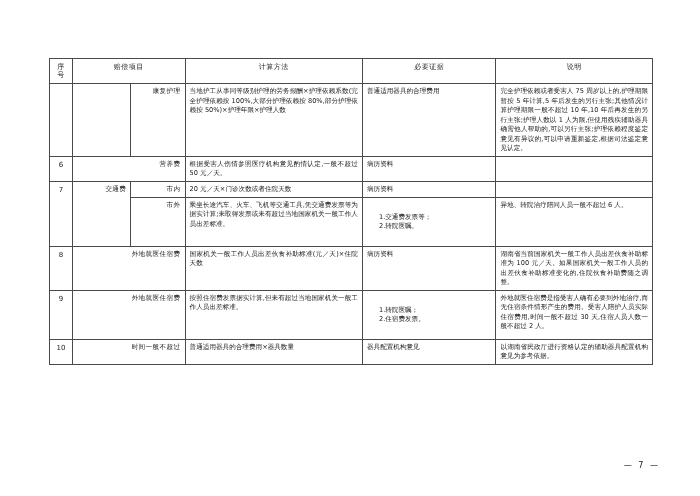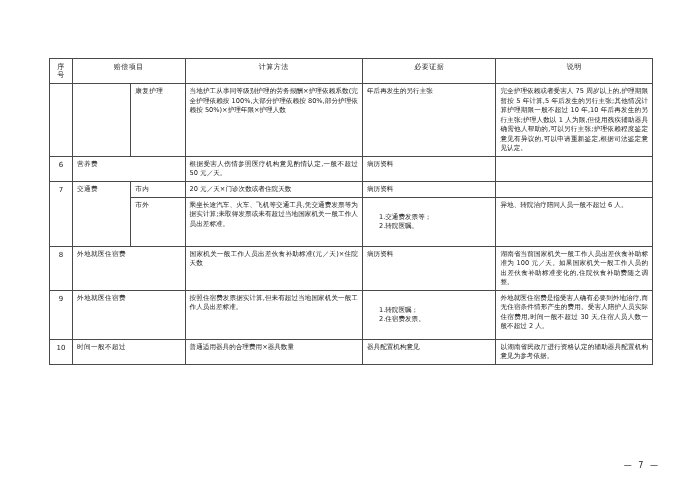--- a/index.html
+++ b/index.html
@@ -57,21 +57,21 @@
     padding: 4px 2px;
   }
   td.center {
     text-align: center;
     vertical-align: middle;
   }
   td.mid {
     vertical-align: middle;
   }
   td.itemcell {
-    text-align: left;
+    text-align: right;
     vertical-align: middle;
     letter-spacing: 0.4px;
   }
   .note-just {
     text-align: justify;
     text-justify: inter-ideograph;
   }
   .method-just {
     text-align: justify;
     text-justify: inter-ideograph;
@@ -127,21 +127,21 @@
           <th class="hdr">说明</th>
         </tr>
       </thead>
       <tbody>
 
         <tr>
           <td class="center"></td>
           <td class="itemcell"></td>
           <td class="itemcell">康复护理</td>
           <td class="method-just">当地护工从事同等级别护理的劳务报酬×护理依赖系数(完全护理依赖按 100%,大部分护理依赖按 80%,部分护理依赖按 50%)×护理年限×护理人数</td>
-          <td class="mid">年后再发生的另行主张</td>
+          <td class="mid">普通适用器具的合理费用</td>
           <td class="note-just">完全护理依赖或者受害人 75 周岁以上的,护理期限暂按 5 年计算,5 年后发生的另行主张;其他情况计算护理期限一般不超过 10 年,10 年后再发生的另行主张;护理人数以 1 人为限,但使用残疾辅助器具确需他人帮助的,可以另行主张;护理依赖程度鉴定意见有异议的,可以申请重新鉴定,根据司法鉴定意见认定。</td>
         </tr>
 
         <tr>
           <td class="center seqnum">6</td>
           <td class="itemcell" colspan="2">营养费</td>
           <td class="method-just">根据受害人伤情参照医疗机构意见酌情认定,一般不超过 50 元／天。</td>
           <td class="mid">病历资料</td>
           <td class="note-just"></td>
         </tr>

